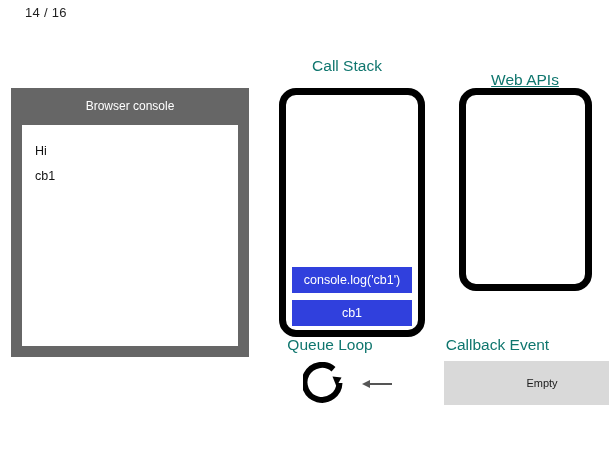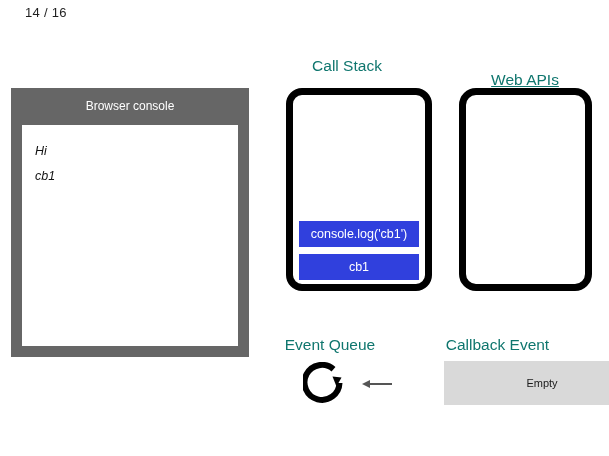--- a/index.html
+++ b/index.html
@@ -57,21 +57,20 @@
     background: #ffffff;
     box-sizing: border-box;
     padding: 14px 0 0 13px;
     overflow: hidden;
   }
   .console-line {
     font-size: 12.5px;
     color: #121212;
     line-height: 24.5px;
     white-space: nowrap;
-    font-style: italic;
   }
 
   
   .section-title {
     position: absolute;
     font-size: 15.5px;
     color: #0f766e;
     text-align: center;
     white-space: nowrap;
   }
@@ -99,25 +98,24 @@
 
   
   .round-box {
     position: absolute;
     background: #ffffff;
     border: 7px solid #000000;
     border-radius: 17px;
     box-sizing: border-box;
   }
   #call-stack-box {
-    left: 286px;
+    left: 279px;
     top: 88px;
     width: 146px;
-    height: 203px;
-    border-radius: 16px;
+    height: 249px;
   }
   #web-apis-box {
     left: 459px;
     top: 88px;
     width: 133px;
     height: 203px;
   }
 
   
   #call-stack-frames {
@@ -194,21 +192,21 @@
 <div class="round-box" id="call-stack-box">
   <div id="call-stack-frames">
     <div class="stack-frame">console.log('cb1')</div>
     <div class="stack-frame">cb1</div>
   </div>
 </div>
 
 <div class="section-title" id="web-apis-title">Web APIs</div>
 <div class="round-box" id="web-apis-box"></div>
 
-<div class="section-title" id="event-loop-title">Event Queue</div>
+<div class="section-title" id="event-loop-title">Queue Loop</div>
 <div id="event-loop-icon">
   <svg viewBox="0 0 46 46" width="46" height="46" aria-hidden="true">
     <path d="M 30.5 7.2 A 17.5 17.5 0 1 0 36.5 21" fill="none" stroke="#000000" stroke-width="6" stroke-linecap="butt"></path>
     <path d="M 29.5 14.5 L 38.5 15.5 L 33.5 24.5 Z" fill="#000000"></path>
   </svg>
 </div>
 <div id="event-loop-arrow">
   <svg viewBox="0 0 30 14" width="30" height="14" aria-hidden="true">
     <line x1="7" y1="7" x2="30" y2="7" stroke="#555555" stroke-width="2"></line>
     <path d="M 0 7 L 8 3 L 8 11 Z" fill="#555555"></path>

